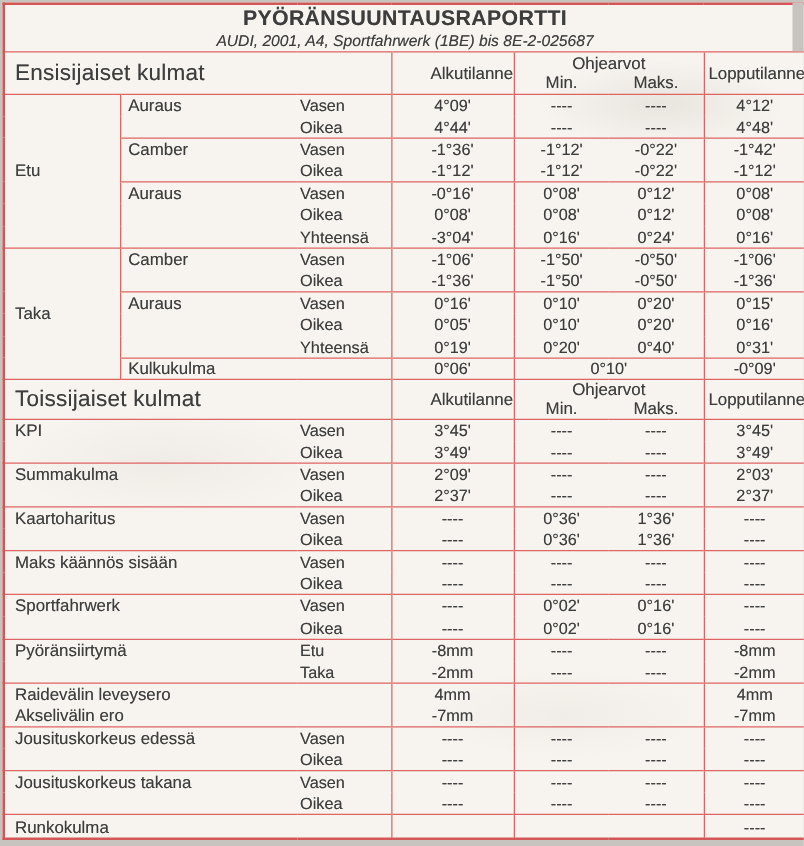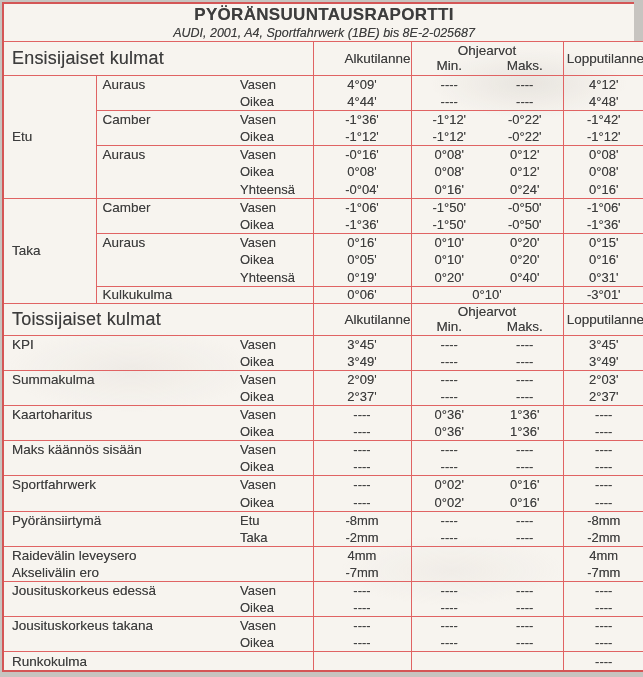--- a/index.html
+++ b/index.html
@@ -139,21 +139,21 @@
   </tr>
   <tr class="line">
     <td class="pos">Oikea</td>
     <td class="val v">0°08'</td>
     <td class="val v">0°08'</td>
     <td class="val">0°12'</td>
     <td class="val v">0°08'</td>
   </tr>
   <tr class="line">
     <td class="pos">Yhteensä</td>
-    <td class="val v">-0°04'</td>
+    <td class="val v">-3°04'</td>
     <td class="val v">0°16'</td>
     <td class="val">0°24'</td>
     <td class="val v">0°16'</td>
   </tr>
 
   <tr class="line">
     <td class="section ht" rowspan="6">Taka</td>
     <td class="angle v ht" rowspan="2">Camber</td>
     <td class="pos ht">Vasen</td>
     <td class="val v ht">-1°06'</td>
@@ -189,21 +189,21 @@
     <td class="val v">0°19'</td>
     <td class="val v">0°20'</td>
     <td class="val">0°40'</td>
     <td class="val v">0°31'</td>
   </tr>
 
   <tr class="kulku">
     <td class="angle1 v ht" colspan="2">Kulkukulma</td>
     <td class="val v ht">0°06'</td>
     <td class="val v ht" colspan="2">0°10'</td>
-    <td class="val v ht">-3°01'</td>
+    <td class="val v ht">-0°09'</td>
   </tr>
 
   <tr class="hdr2">
     <td class="sec-hdr ht" colspan="3">Toissijaiset kulmat</td>
     <td class="col-hdr v ht">Alkutilanne</td>
     <td class="v ht" colspan="2">
       <div class="ohje-wrap">
         <div>Ohjearvot</div>
         <div class="minmaks">
           <span>Min.</span>

